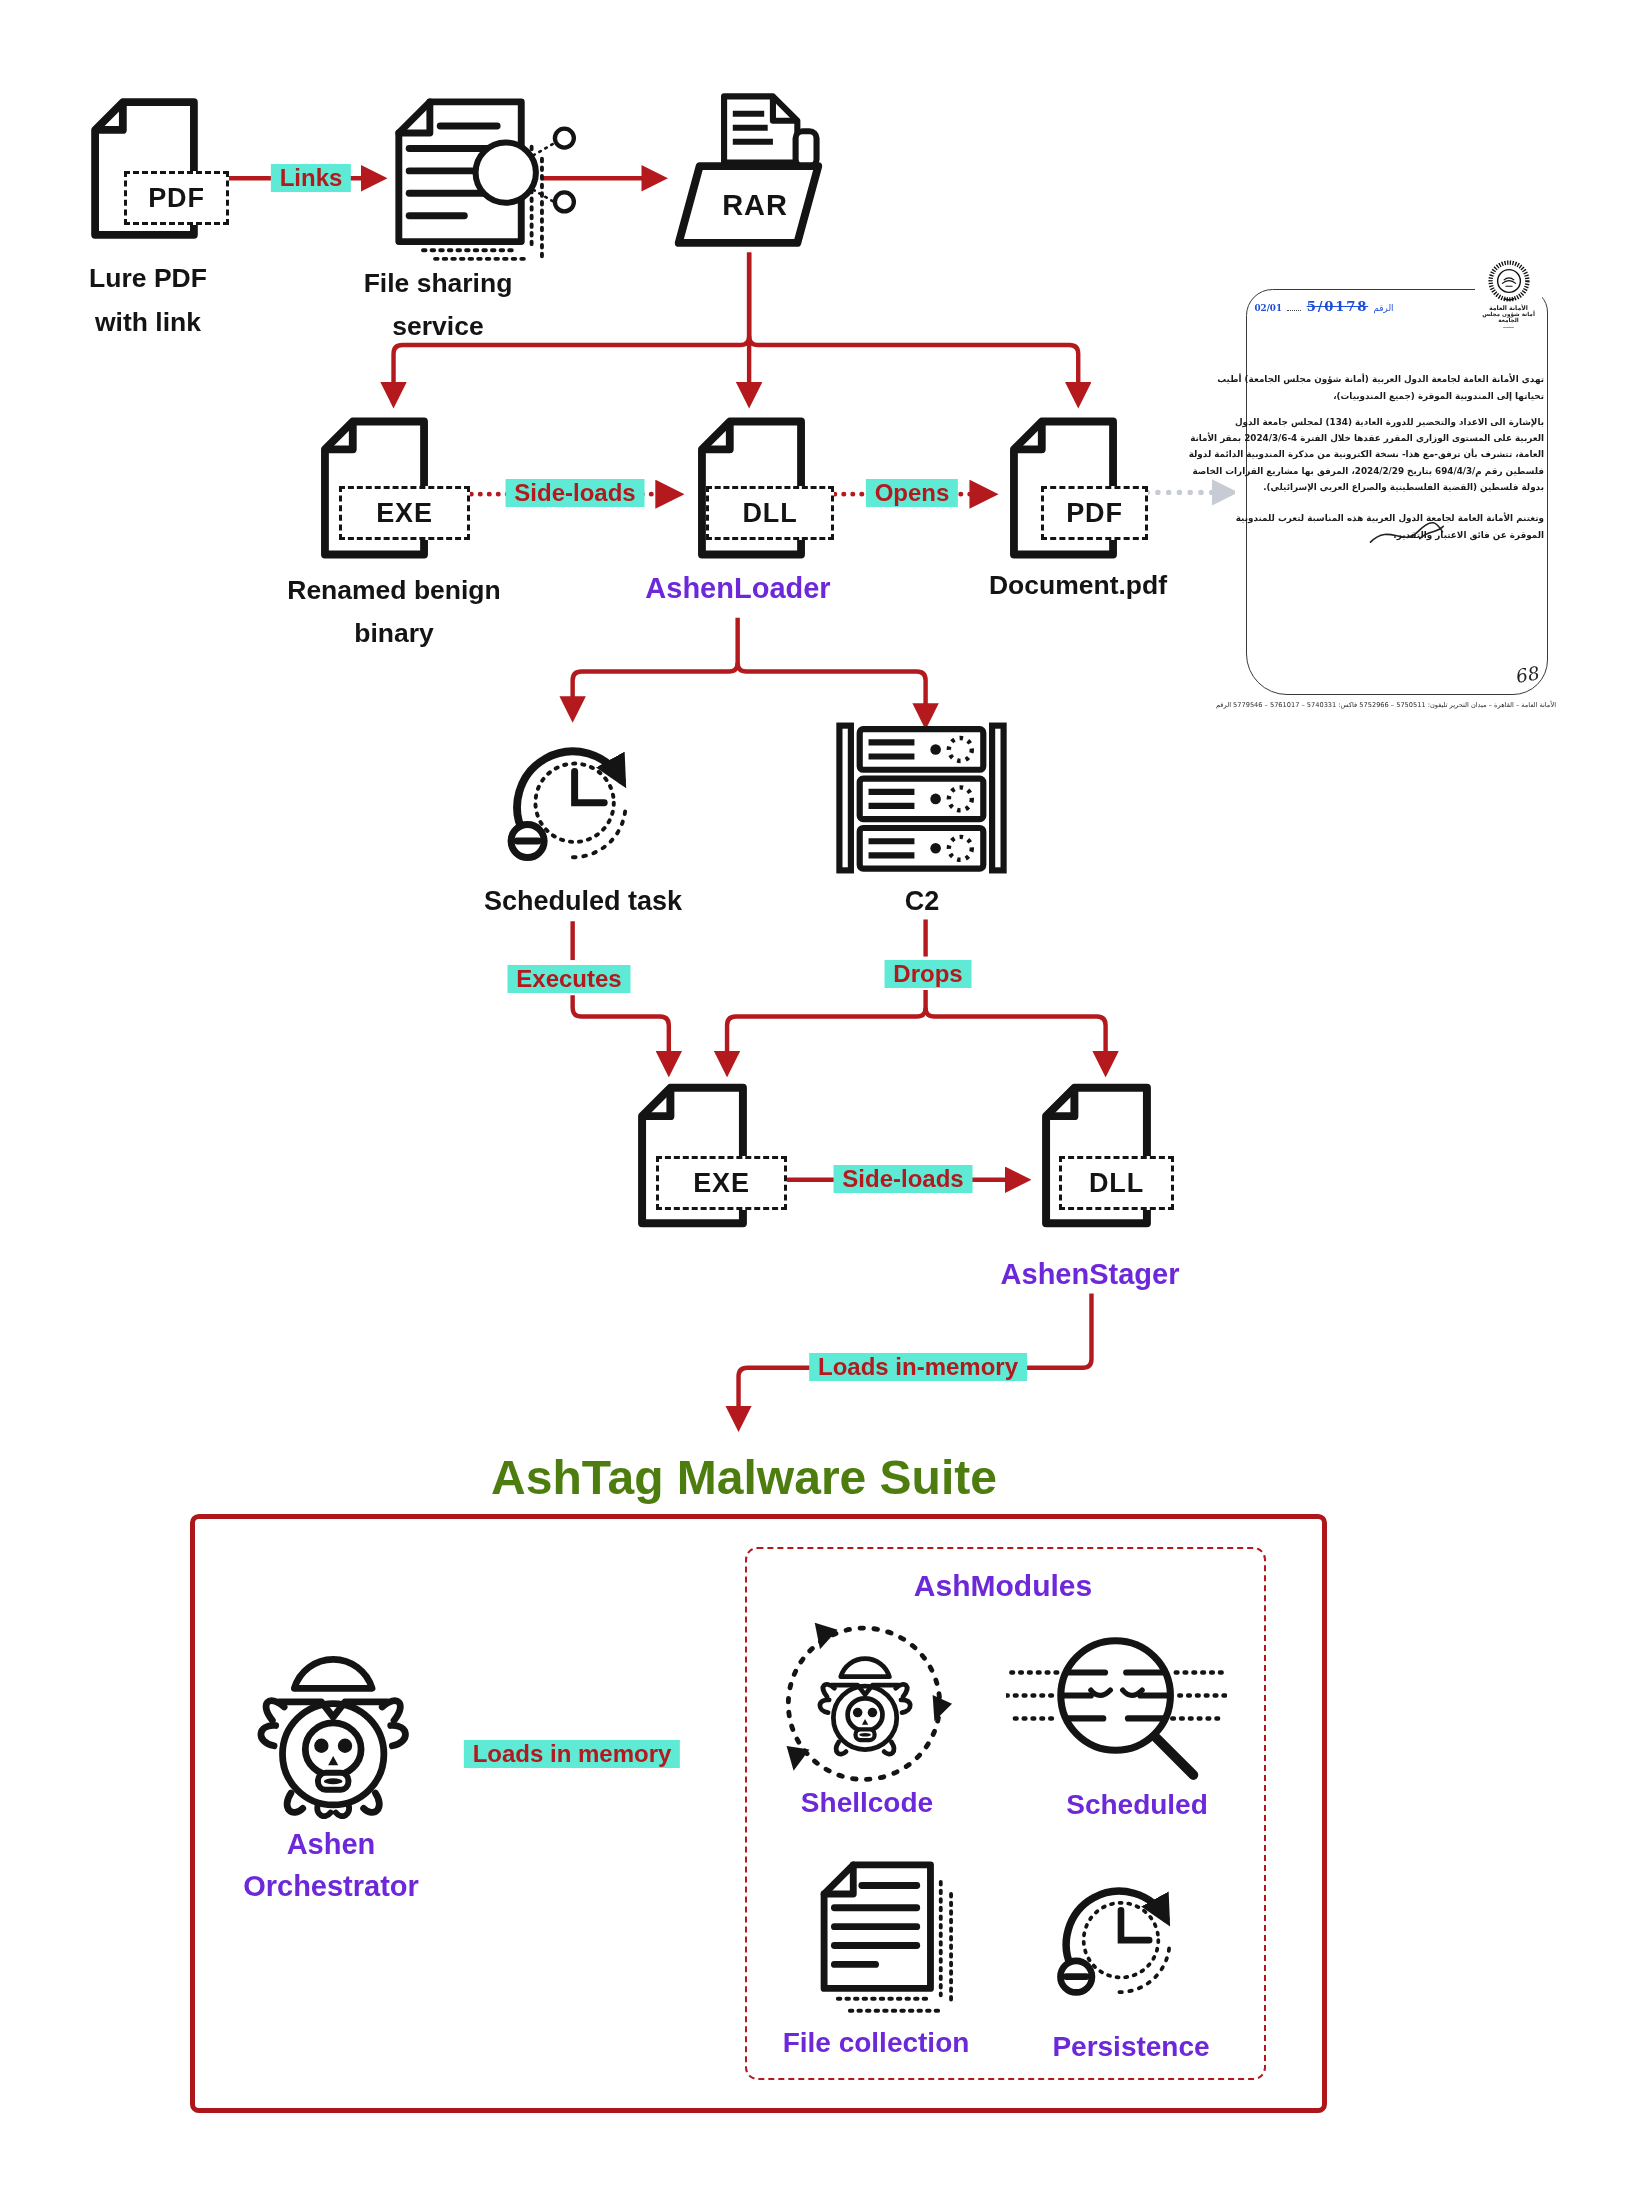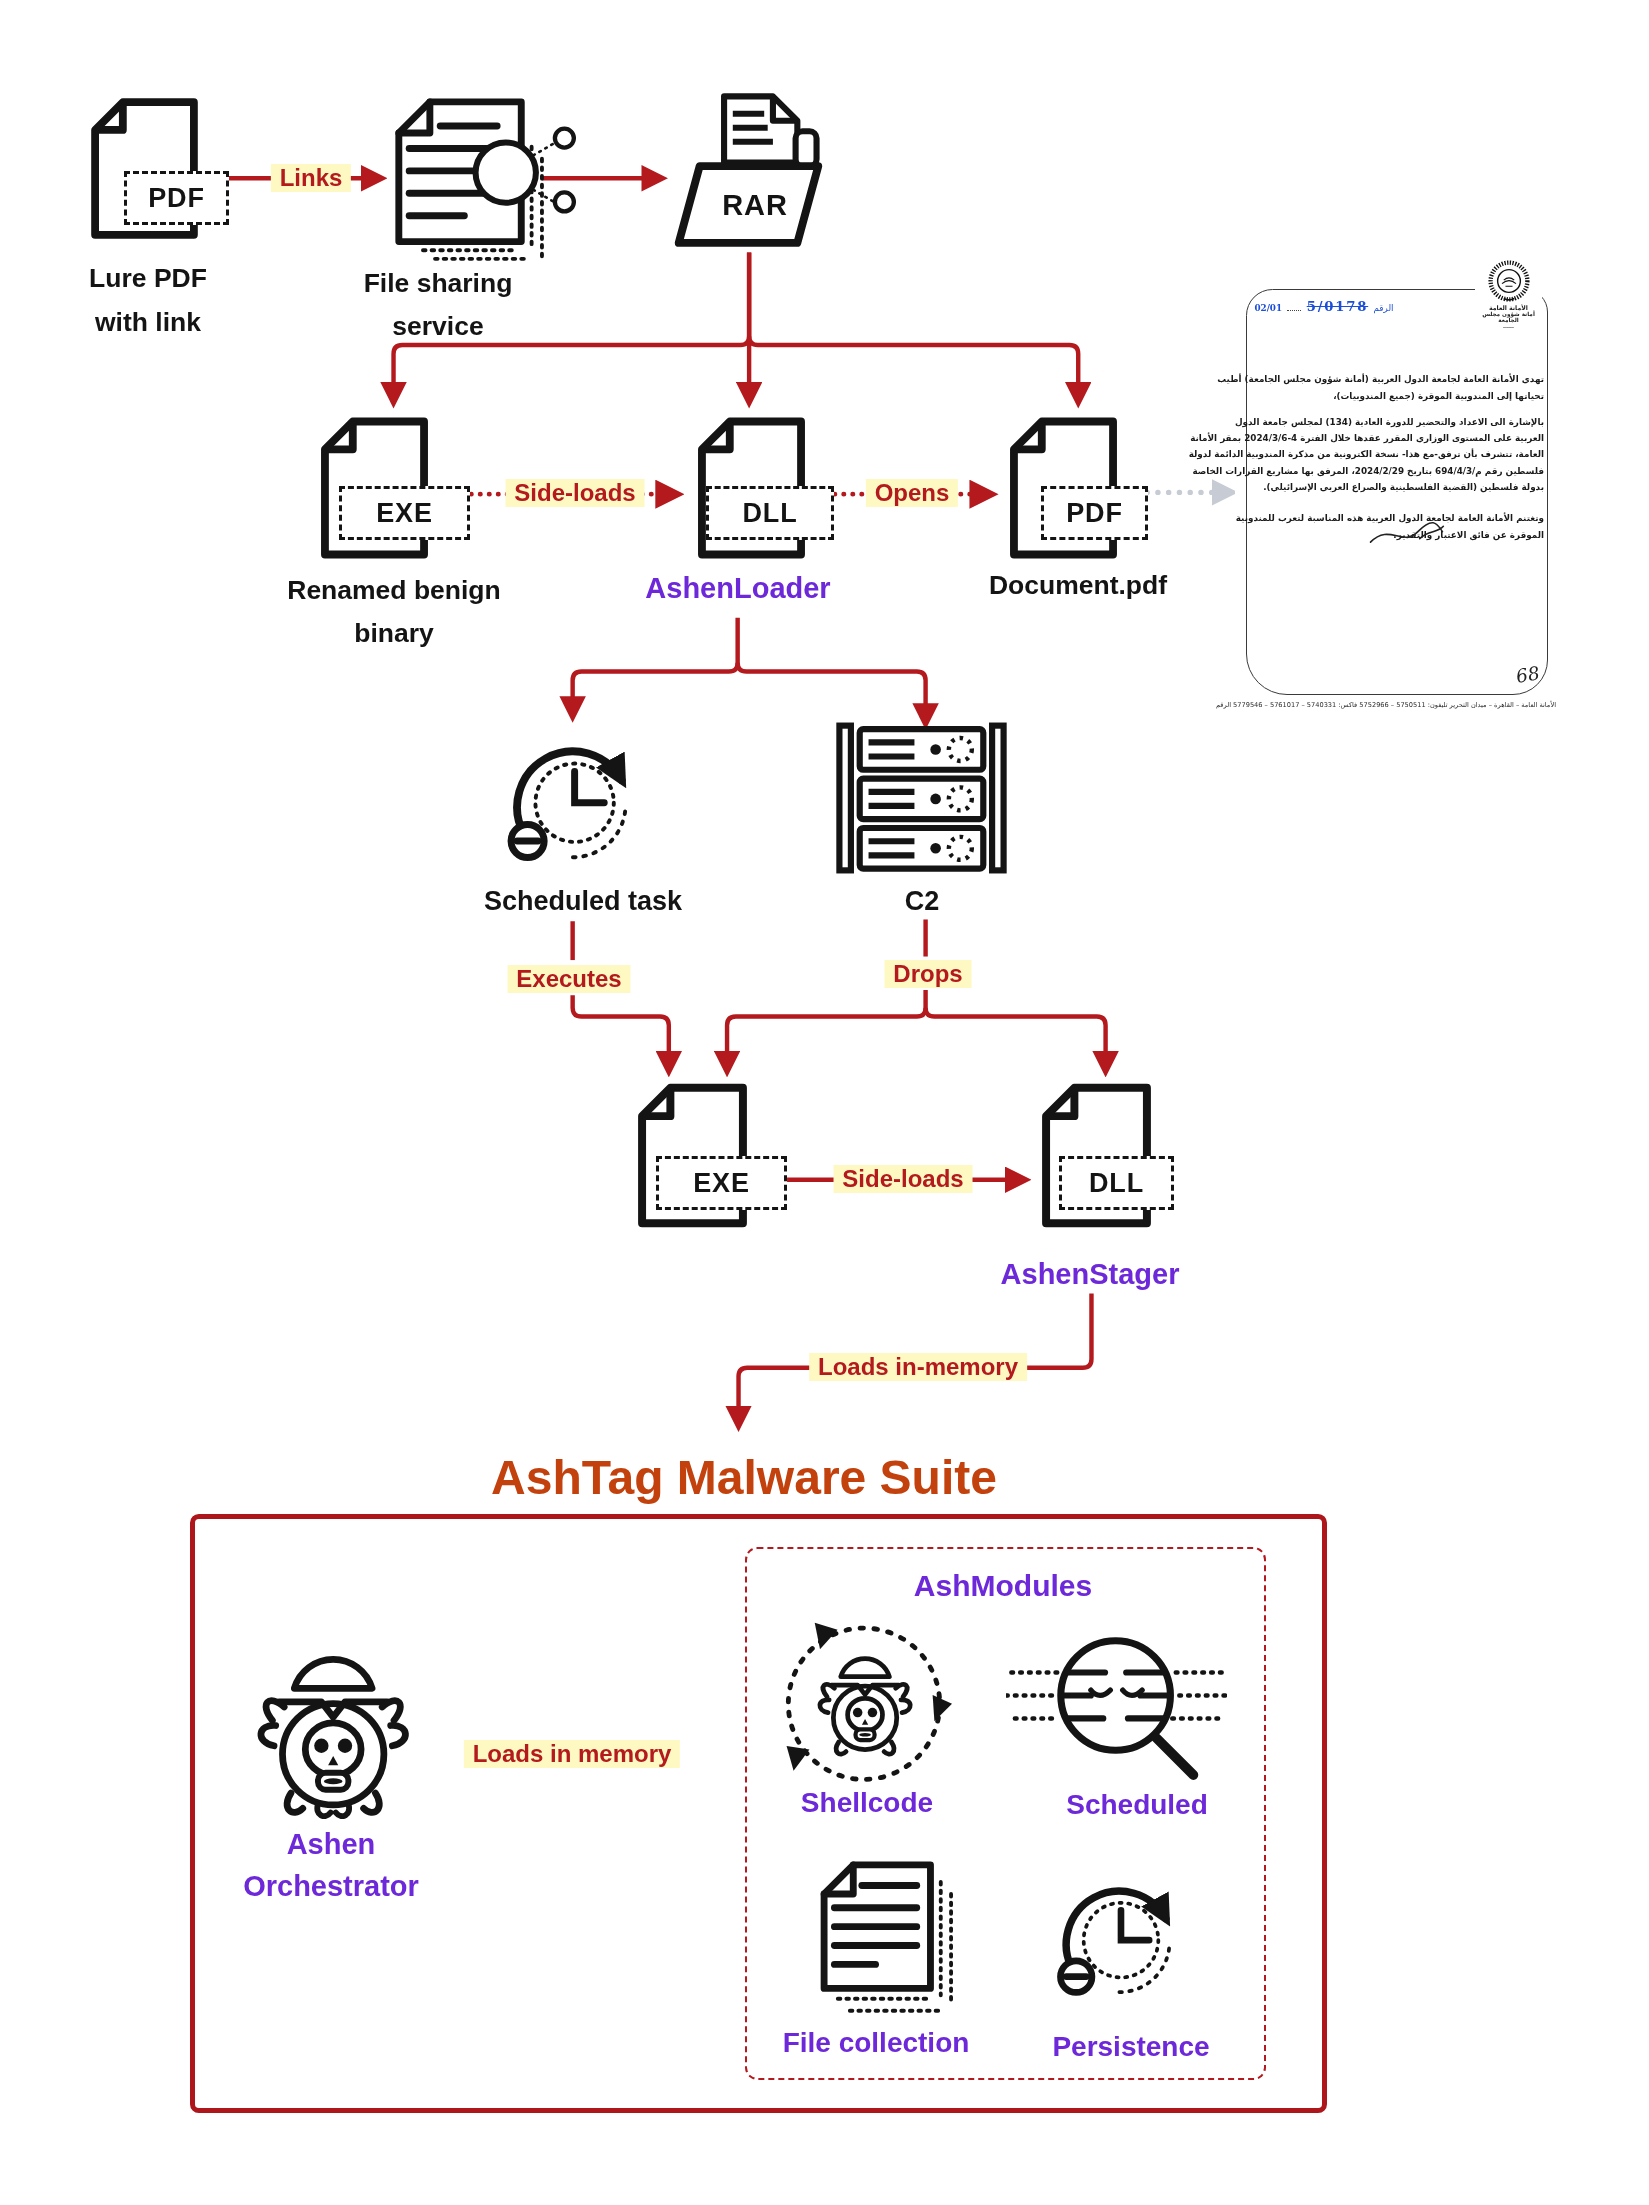--- a/index.html
+++ b/index.html
@@ -4,27 +4,27 @@
 <style>
   html,body{margin:0;padding:0;background:#fff;}
   .canvas{position:relative;width:1582px;height:2206px;background:#fff;overflow:hidden;
           font-family:"Liberation Sans",sans-serif;}
   svg{display:block;}
   .overlay{position:absolute;left:0;top:0;z-index:1;pointer-events:none;}
   .node{position:absolute;z-index:2;}
   .tag{position:absolute;z-index:3;display:flex;align-items:center;justify-content:center;
        background:#fff;border:3.1px dashed #141414;color:#141414;font-weight:800;
        font-size:27px;letter-spacing:0.9px;}
-  .alabel{position:absolute;z-index:4;transform:translate(-50%,-50%);background:#fef9c3;
+  .alabel{position:absolute;z-index:4;transform:translate(-50%,-50%);background:#5eead4;
           color:#b3191d;font-weight:800;font-size:24px;padding:0 8.8px;white-space:nowrap;}
   .blabel{position:absolute;z-index:2;transform:translateX(-50%);color:#141414;
           font-weight:800;font-size:26.5px;white-space:nowrap;text-align:center;}
   .nlabel{position:absolute;z-index:2;transform:translateX(-50%);color:#6d28d9;
           font-weight:700;font-size:29px;white-space:nowrap;}
-  .title{position:absolute;z-index:2;transform:translateX(-50%);color:#c2410c;
+  .title{position:absolute;z-index:2;transform:translateX(-50%);color:#4d7c0f;
          font-weight:800;font-size:48px;white-space:nowrap;}
   .suite-box{position:absolute;z-index:1;border:5.3px solid #ad171b;border-radius:8.8px;background:#fff;}
   .modules-box{position:absolute;z-index:1;border:2.6px dashed #b3191d;border-radius:12.4px;}
   
   .scan{position:absolute;z-index:2;background:#fff;color:#1c1c1c;}
   .scan-frame{position:absolute;border:1.8px solid #3a3a3a;border-radius:26.5px 23px 35px 41px;}
   .scan-ref{position:absolute;display:flex;align-items:baseline;gap:5.3px;
             font-family:"DejaVu Serif",serif;color:#1d4ed8;}
   .ref-a{font-size:8.8px;font-weight:700;}
   .ref-dots{width:14px;border-bottom:1.8px dotted #444;height:7px;}

